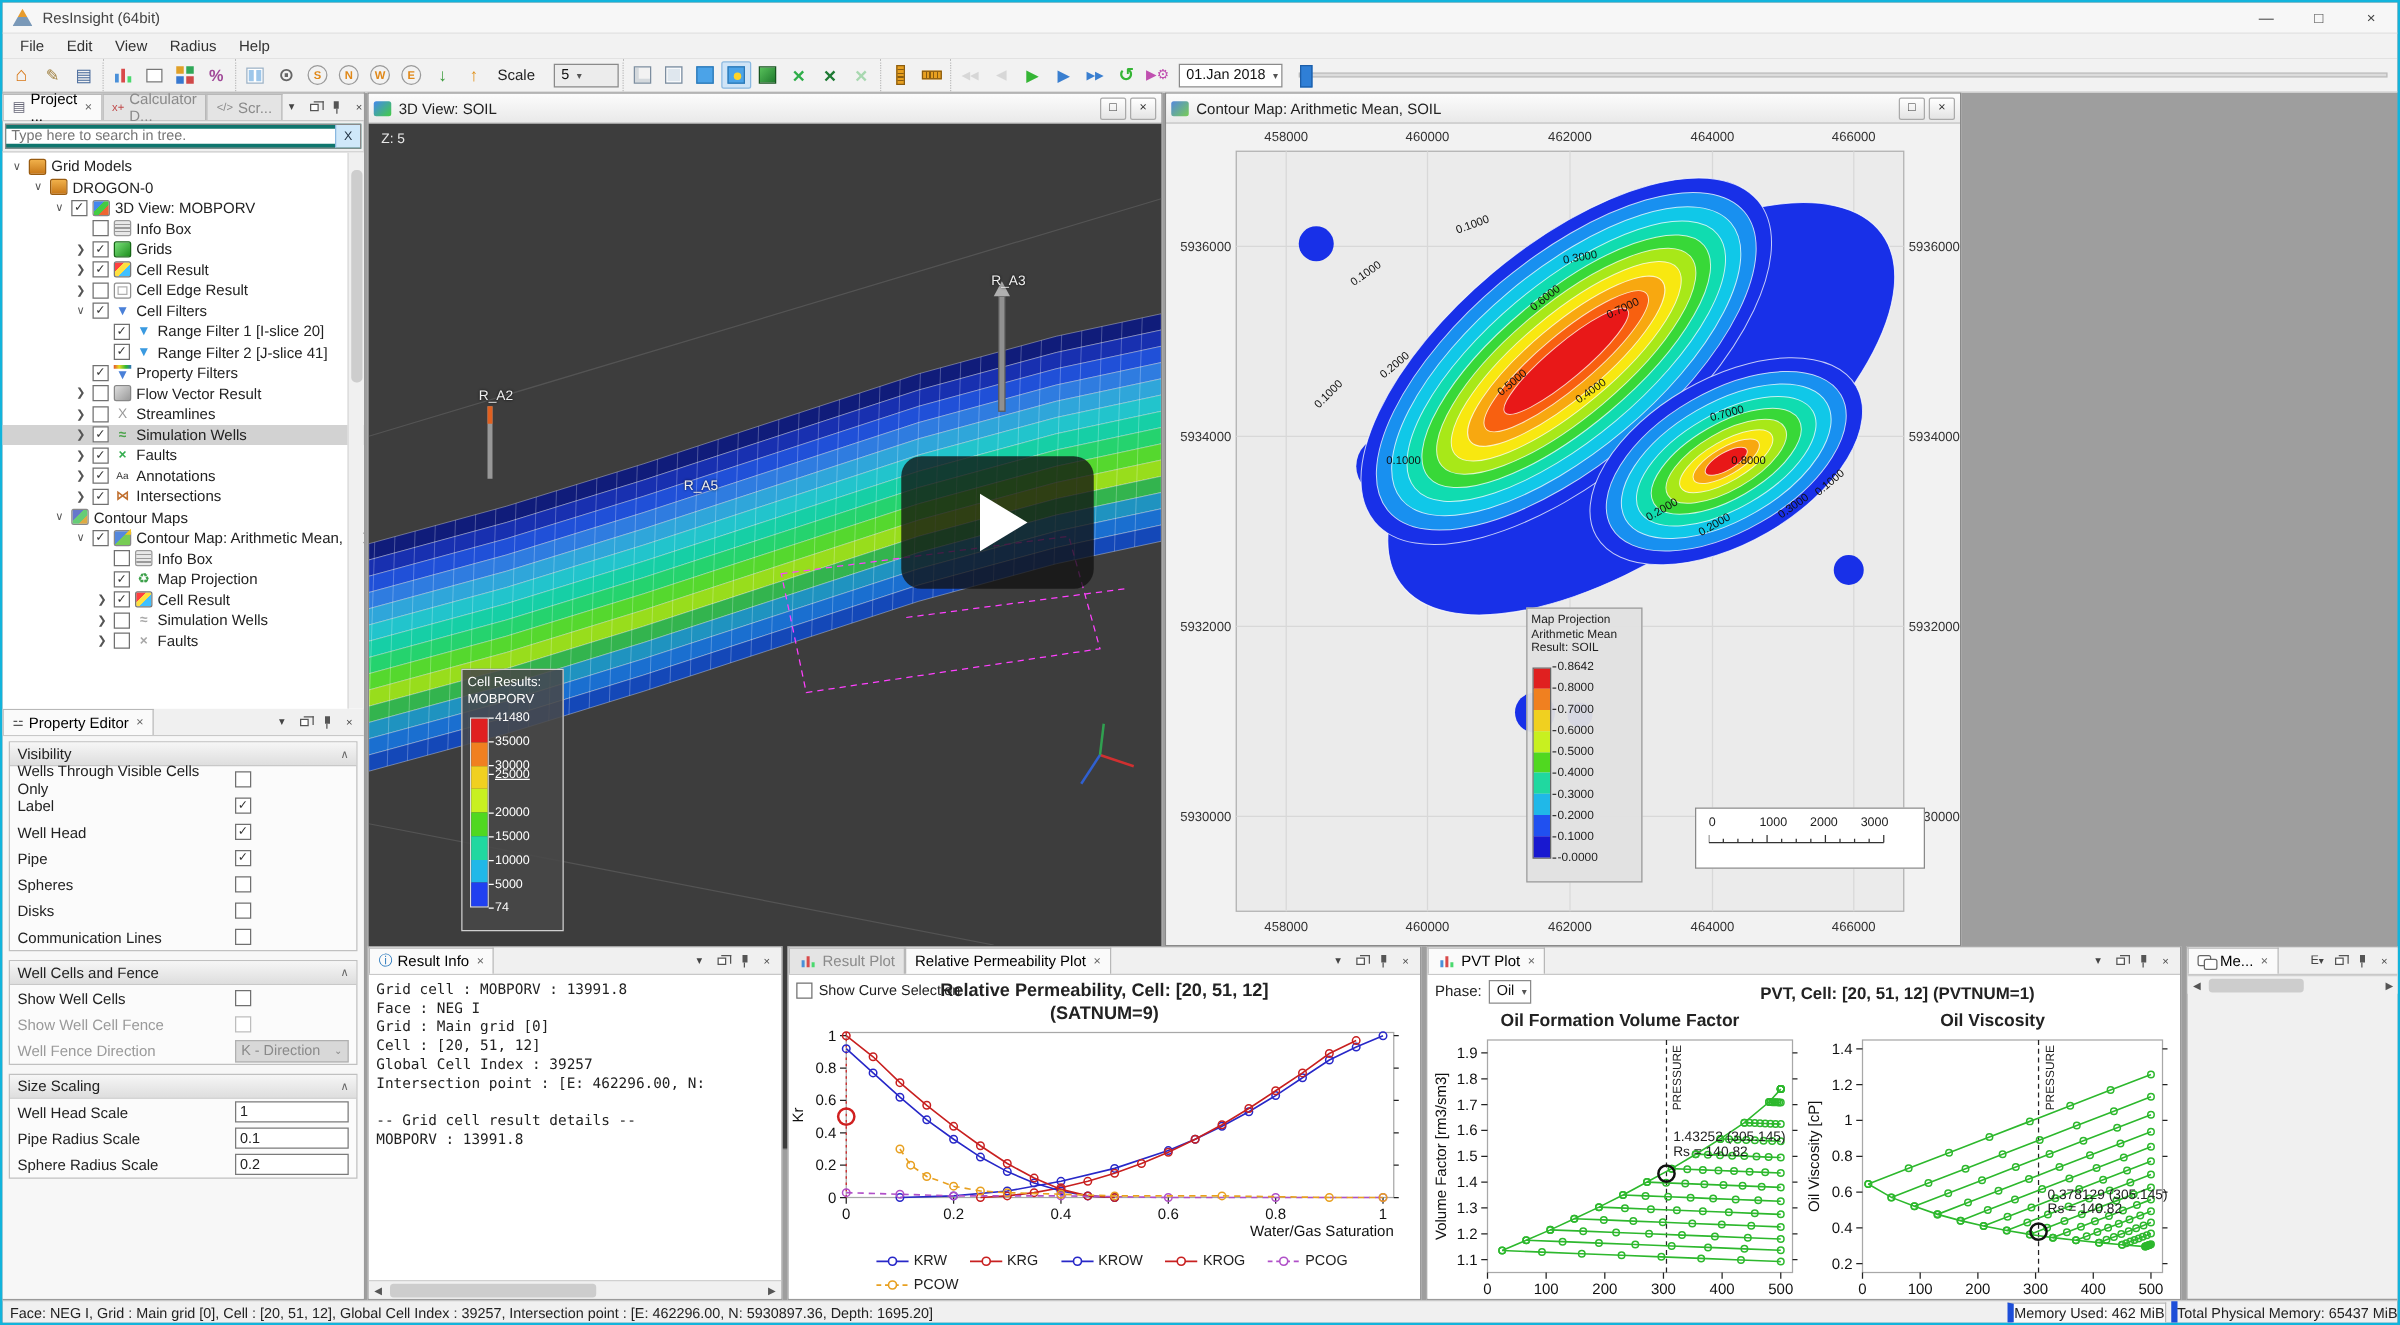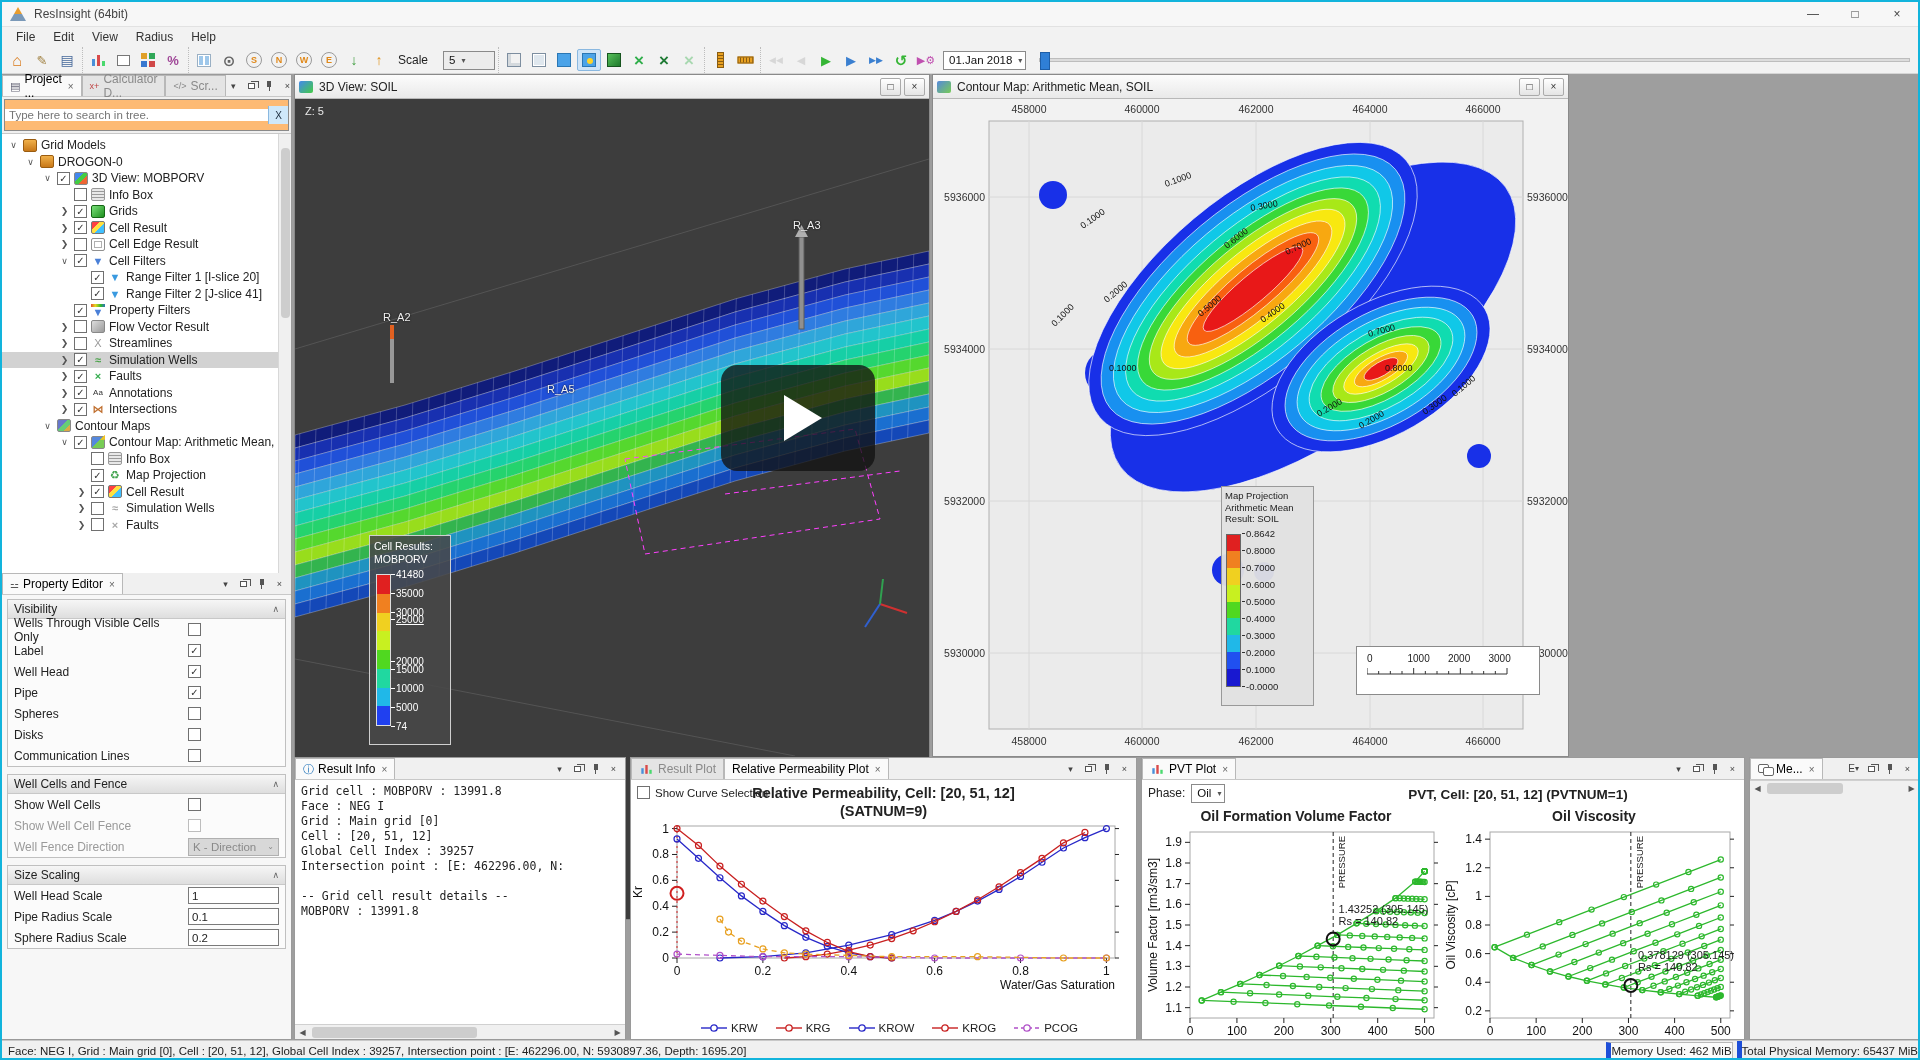--- a/index.html
+++ b/index.html
@@ -66,21 +66,21 @@
   .dockbtns{margin-left:auto;display:flex;align-items:center;gap:3px;padding:0 4px 3px 0}
   .dkbtn{width:15px;height:15px;display:flex;align-items:center;justify-content:center;color:#444;font-size:9px}
   .icon-float{width:7px;height:6px;border:1px solid #555;background:#fff;position:relative}
   .icon-float::before{content:"";position:absolute;left:2px;top:-3px;width:7px;height:6px;border:1px solid #555;border-left:none;border-bottom:none}
   .icon-pin{width:9px;height:10px;position:relative}
   .icon-pin::before{content:"";position:absolute;left:2.5px;top:0;width:4px;height:6px;background:#555}
   .icon-pin::after{content:"";position:absolute;left:4px;top:6px;width:1px;height:4px;background:#555}
 
   
   #leftdock{left:0;top:72px;width:290px;height:966px;border-left:none}
-  #searchbox{margin:2px 2px;height:32px;border:1px solid #8a8a8a;background:#fdba74;display:flex;align-items:center;flex:none}
+  #searchbox{margin:2px 2px;height:20px;border:1px solid #8a8a8a;background:#0f766e;display:flex;align-items:center;flex:none}
   #searchbox input{flex:1;border:none;outline:none;font-size:11.5px;color:#888;padding:0 4px;font-family:inherit}
   #search-clear{width:20px;height:18px;background:#cfe8fa;border-left:1px solid #8ab8e0;display:flex;align-items:center;justify-content:center;font-size:10px;color:#234}
   #tree{flex:1;background:#fff;border-top:1px solid #c8c8c8;overflow:hidden;position:relative;padding-top:3px}
   .trow{height:16.5px;display:flex;align-items:center;gap:4px;white-space:nowrap;font-size:12px}
   .trow.sel{background:#d2d2d2}
   .chev{width:11px;flex:none;text-align:center;color:#555;font-size:9px}
   .cb{width:13px;height:13px;border:1px solid #707070;background:#fff;flex:none;font-size:10px;line-height:11px;text-align:center;color:#333}
   .cb.dis{border-color:#bdbdbd}
   .ti{width:14px;height:13px;flex:none;border-radius:2px;display:flex;align-items:center;justify-content:center;font-size:11px;line-height:12px}
   .ic-or{background:linear-gradient(180deg,#f0b04a,#c87818);border:1px solid #9a5c10}
@@ -691,21 +691,21 @@
             <i style="background: rgb(80, 216, 32);"></i>
             <i style="background: rgb(32, 216, 160);"></i>
             <i style="background: rgb(32, 184, 232);"></i>
             <i style="background: rgb(32, 64, 240);"></i>
           </div>
         <div id="l3d-labels">
             <span style="top: -1px;">41480</span>
             <span style="top: 18px;">35000</span>
             <span style="top: 37px;">30000</span>
             <span style="top: 44px; text-decoration: underline;">25000</span>
-            <span style="top: 86px;">20000</span>
+            <span style="top: 75px;">20000</span>
             <span style="top: 94px;">15000</span>
             <span style="top: 113px;">10000</span>
             <span style="top: 132px;">5000</span>
             <span style="top: 151px;">74</span>
           </div>
       </div>
     </div>
     <div id="play-overlay">
         <div class="tri"></div>
       </div>
@@ -1066,20 +1066,29 @@
               <circle cx="13" cy="5" r="3.2" fill="#fff" stroke="#c82020" stroke-width="1.3"></circle>
             </svg>
             <span>KROG</span>
           </div>
           <div class="legitem">
             <svg width="26" height="10">
               <line x1="0" y1="5" x2="26" y2="5" stroke="#b050c8" stroke-dasharray="4,3" stroke-width="1.4"></line>
               <circle cx="13" cy="5" r="3.2" fill="#fff" stroke="#b050c8" stroke-width="1.3"></circle>
             </svg>
             <span>PCOG</span>
+          </div>
+        </div>
+        <div class="legrow">
+          <div class="legitem">
+            <svg width="26" height="10">
+              <line x1="0" y1="5" x2="26" y2="5" stroke="#e8a020" stroke-dasharray="4,3" stroke-width="1.4"></line>
+              <circle cx="13" cy="5" r="3.2" fill="#fff" stroke="#e8a020" stroke-width="1.3"></circle>
+            </svg>
+            <span>PCOW</span>
           </div>
         </div>
       </div>
   </div>
 </div>
 
 <div class="dock" id="pvt">
   <div class="dockhead">
     <div class="dtab active">
       <span class="bars" style="transform:scale(.8)"></span>

